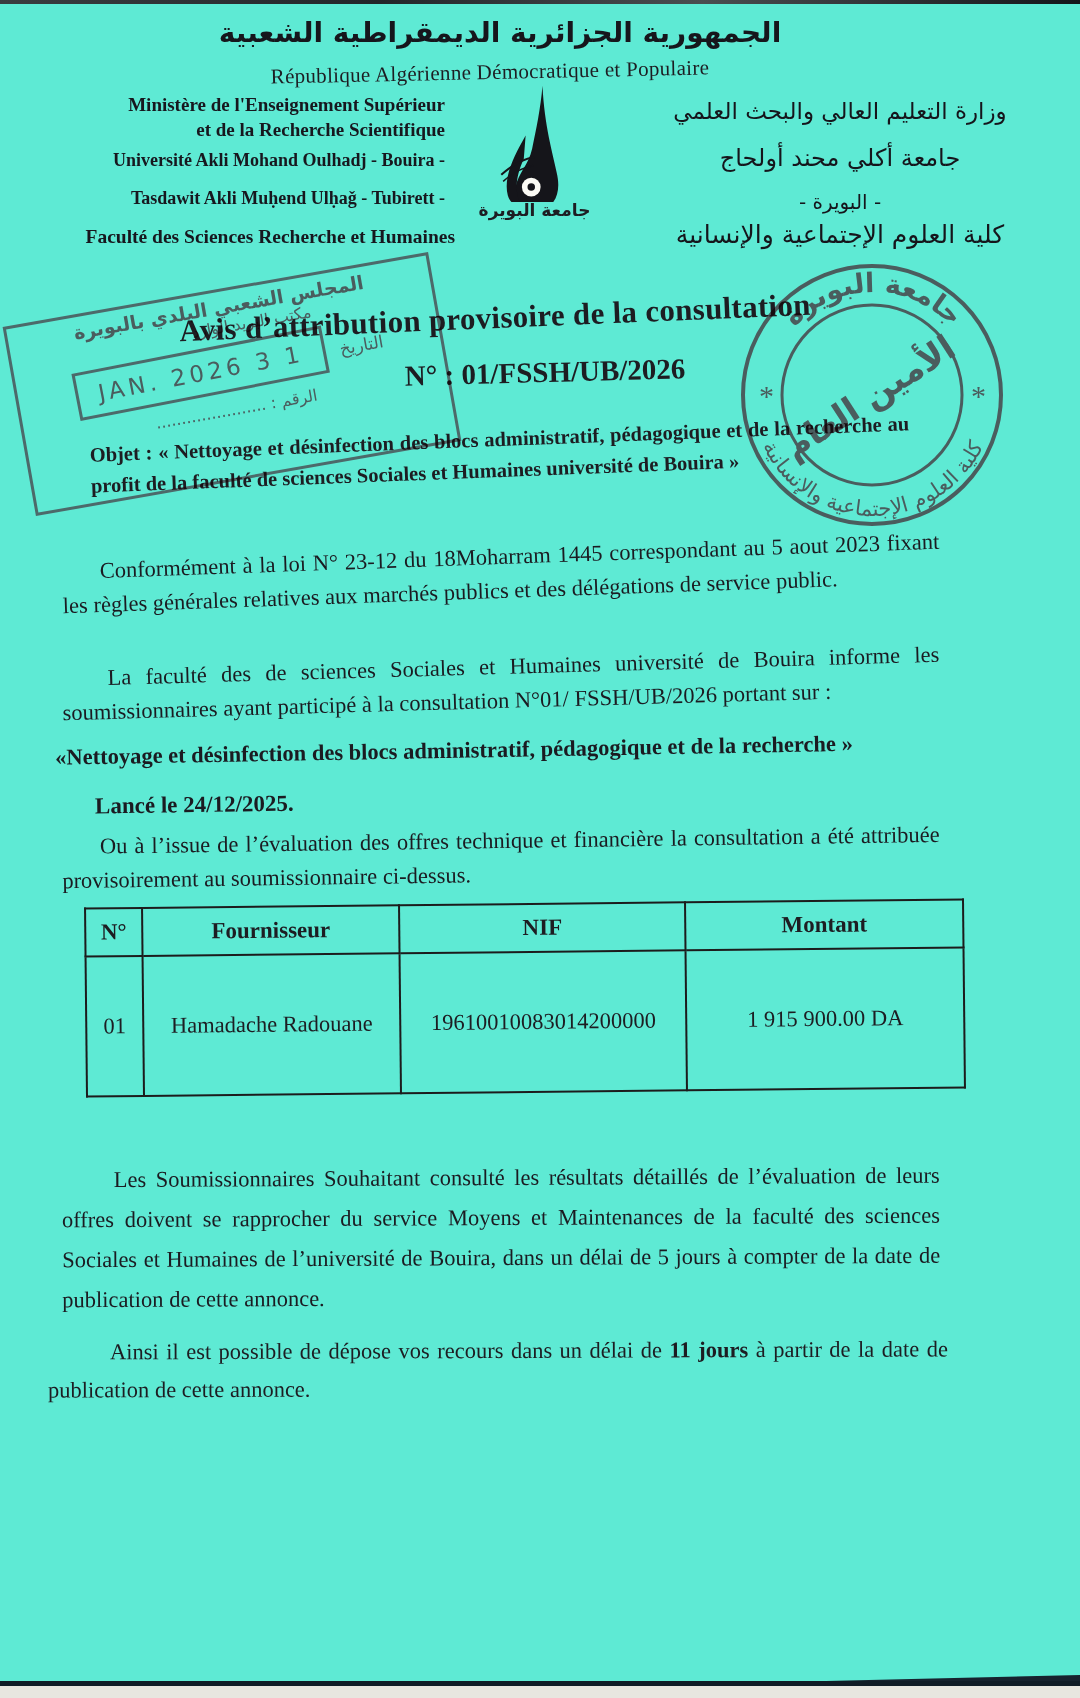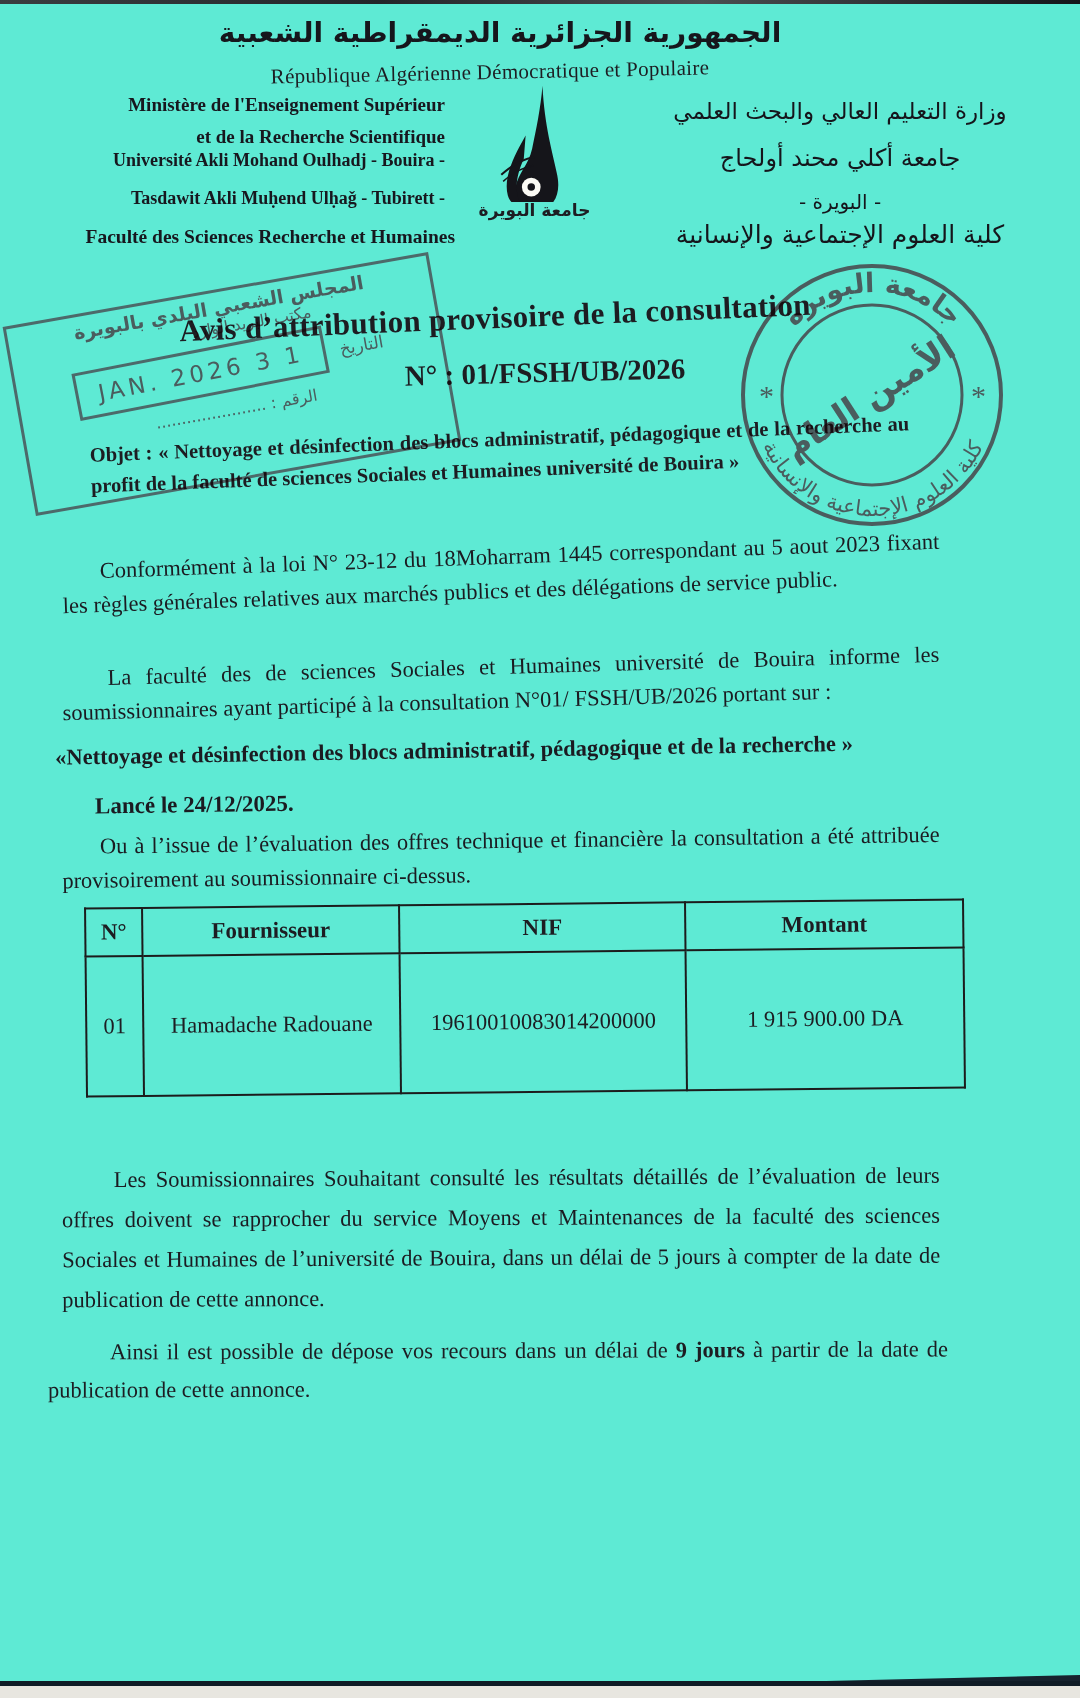--- a/index.html
+++ b/index.html
@@ -14,21 +14,21 @@
   .edge-top{left:0;top:0;width:1080px;height:4px;background:linear-gradient(90deg,#3a3d40,#23262a 35%,#4a4d50 65%,#14161a);}
   .edge-bottom{left:0;bottom:0;width:1080px;height:5px;background:#101c26;}
   .edge-bottom-wedge{right:0;bottom:0;width:470px;height:11px;background:#16222e;
         clip-path:polygon(0 100%,100% 0,100% 100%);}
 
   
   .republic-ar{top:16px;left:0;width:1000px;font-size:28px;font-weight:bold;text-align:center;color:#16161c;}
   .republic-fr{top:60px;left:20px;width:940px;font-size:21px;text-align:center;transform:rotate(-1.2deg);letter-spacing:.3px;}
   .hleft{left:40px;width:405px;text-align:right;font-weight:bold;color:#17171e;}
   .hl1{top:94px;font-size:19px;}
-  .hl2{top:126px;font-size:19px;}
+  .hl2{top:119px;font-size:19px;}
   .hl3{top:150px;font-size:18px;}
   .hl4{top:188px;font-size:18px;}
   .hl5{top:226px;left:30px;width:425px;font-size:19.5px;}
   .hright{left:625px;width:430px;text-align:center;color:#15151b;}
   .hr1{top:98px;font-size:23px;}
   .hr2{top:144px;font-size:24px;}
   .hr3{top:190px;font-size:20px;}
   .hr4{top:220px;font-size:25px;}
 
   .logo-wrap{left:452px;top:84px;width:165px;height:140px;text-align:center;}
@@ -170,18 +170,18 @@
         <td>01</td>
         <td>Hamadache Radouane</td>
         <td>19610010083014200000</td>
         <td>1 915 900.00 DA</td>
       </tr>
     </tbody>
   </table>
 
   <div class="abs fr para p6">Les Soumissionnaires Souhaitant consulté les résultats détaillés de l’évaluation de leurs offres doivent se rapprocher du service Moyens et Maintenances de la faculté des sciences Sociales et Humaines de l’université de Bouira, dans un délai de 5 jours à compter de la date de publication de cette annonce.</div>
   <div class="abs fr p7">
-    <span>Ainsi il est possible de dépose vos recours dans un délai de </span><span class="bold">9 jours</span><span> à partir de la date de publication de cette annonce.</span>
+    <span>Ainsi il est possible de dépose vos recours dans un délai de </span><span class="bold">11 jours</span><span> à partir de la date de publication de cette annonce.</span>
   </div>
 
   <div class="abs edge-bottom-wedge"></div>
   <div class="abs edge-bottom"></div>
 </div>
 
 </body></html>

